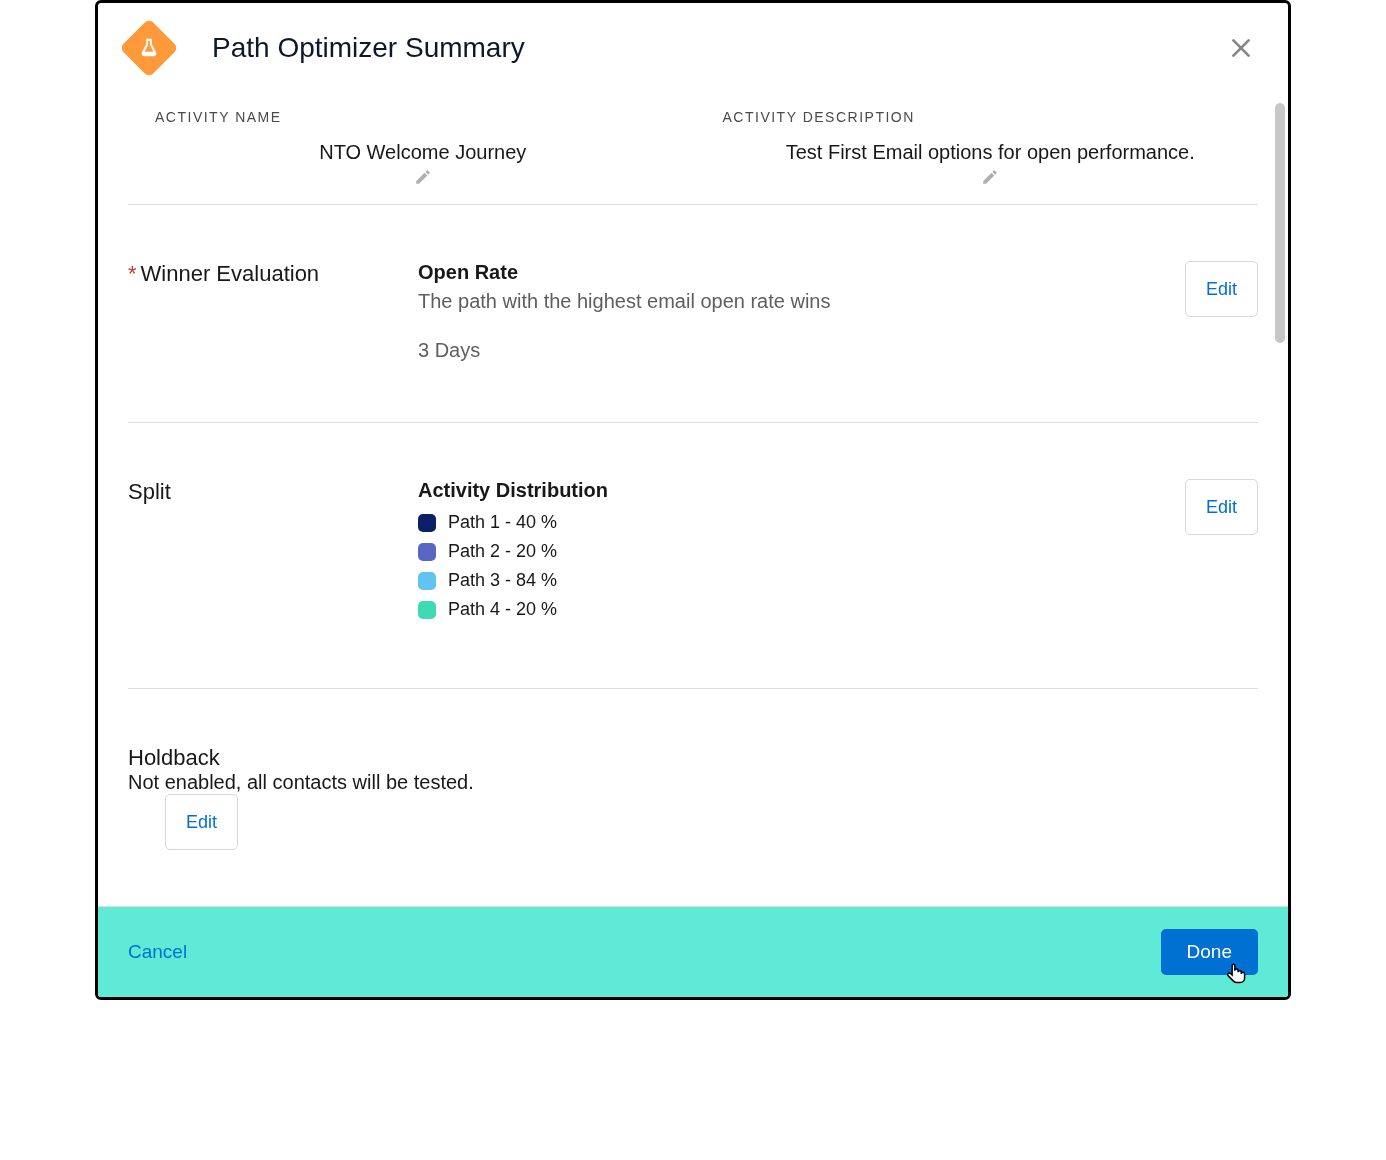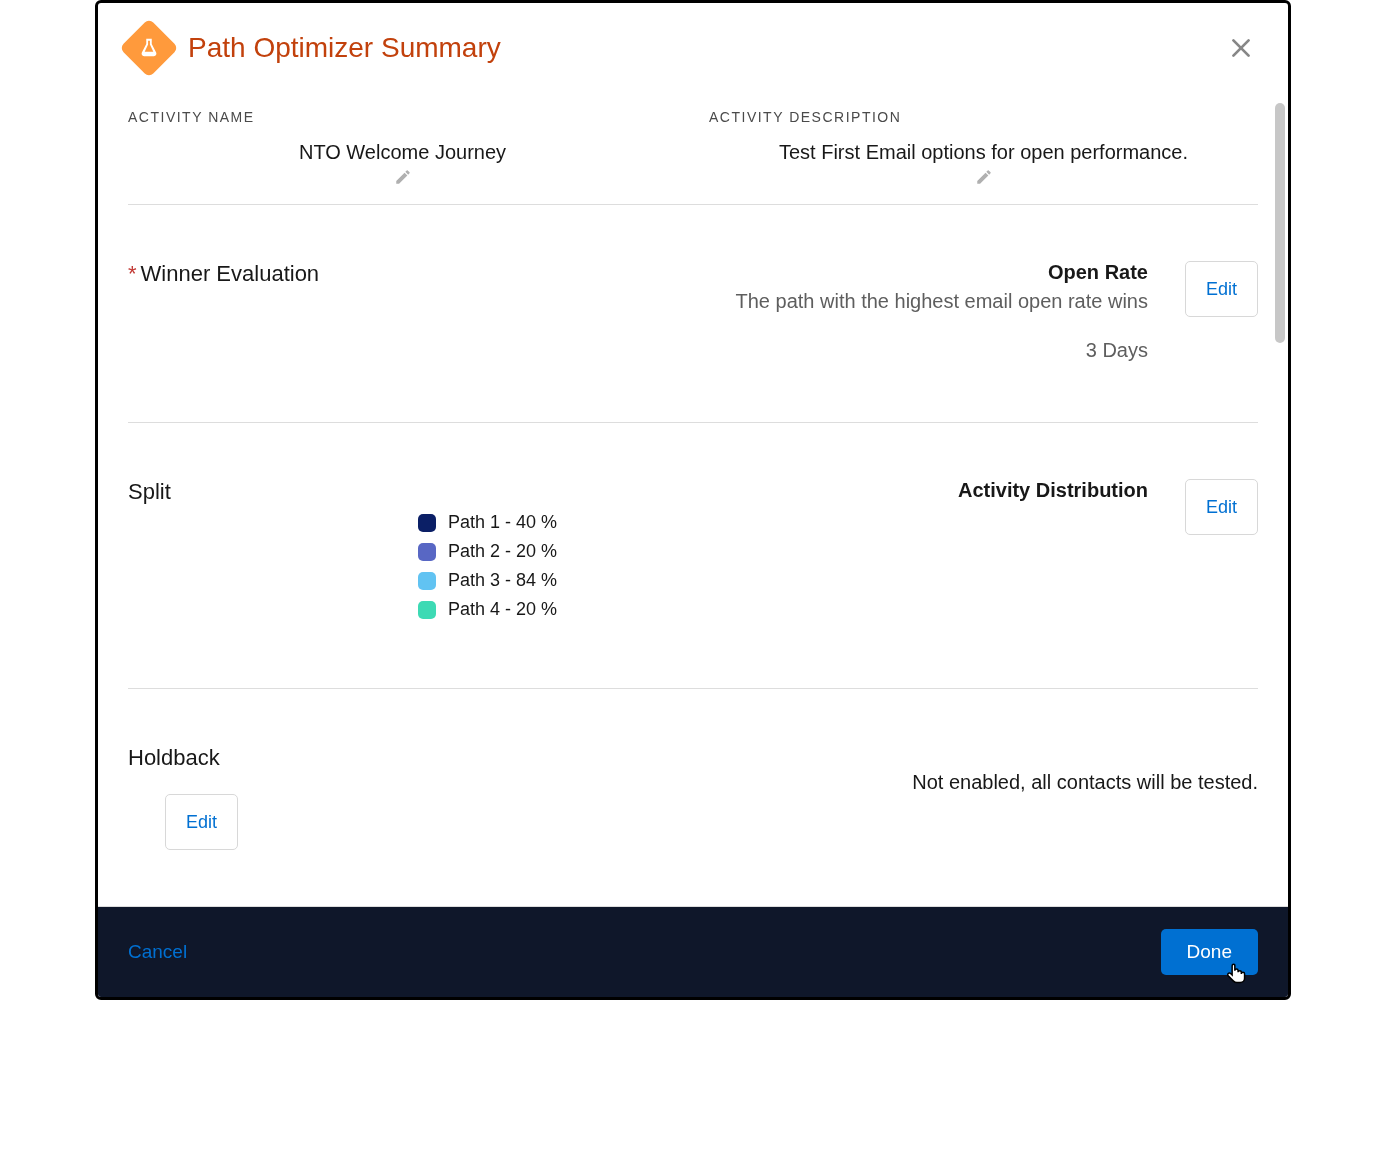--- a/index.html
+++ b/index.html
@@ -36,22 +36,23 @@
     margin-right: 18px;
     flex-shrink: 0;
   }
   .header-icon svg {
     transform: rotate(-45deg);
     fill: #fff;
   }
   .modal-title {
     font-size: 28px;
     font-weight: 500;
-    color: #c2410c;
+    color: #0f172a;
     flex: 1;
+    margin-left: 24px;
   }
   .close-btn {
     color: #878787;
     cursor: pointer;
     padding: 4px;
     line-height: 1;
   }
   .close-btn svg { display:block; }
   .modal-body {
     flex: 1;
@@ -68,20 +69,21 @@
     width:10px;
     height:240px;
     background:#c7c7c7;
     border-radius:6px;
   }
 
   .meta-row {
     display: flex;
     gap: 32px;
     margin-top: 24px;
+    margin-left: 27px;
   }
   .meta-col { flex: 1; }
   .meta-label {
     font-size: 14px;
     letter-spacing: 1.5px;
     color: #4a4a4a;
     text-transform: uppercase;
     margin-bottom: 16px;
   }
   .meta-value-row {
@@ -114,21 +116,20 @@
     width: 290px;
     flex-shrink: 0;
     font-size: 22px;
     color: #181818;
   }
   .req-star { color: #c23934; margin-right: 4px; }
   .section-content-col {
     flex: 1;
     font-size: 20px;
     color: #181818;
-    text-align: right;
   }
   .section-actions-col {
     width: 110px;
     flex-shrink: 0;
     display: flex;
     justify-content: flex-end;
   }
   .edit-btn {
     border: 1px solid #d8d8d8;
     background: #fff;
@@ -155,21 +156,21 @@
   .swatch {
     width: 18px;
     height: 18px;
     border-radius: 5px;
     margin-right: 12px;
     flex-shrink: 0;
   }
 
   .modal-footer {
     border-top: 1px solid #ddd;
-    background: #0f172a;
+    background: #5eead4;
     padding: 22px 30px;
     display: flex;
     justify-content: space-between;
     align-items: center;
   }
   .cancel-link {
     color: #0070d2;
     font-size: 19px;
     cursor: pointer;
   }

